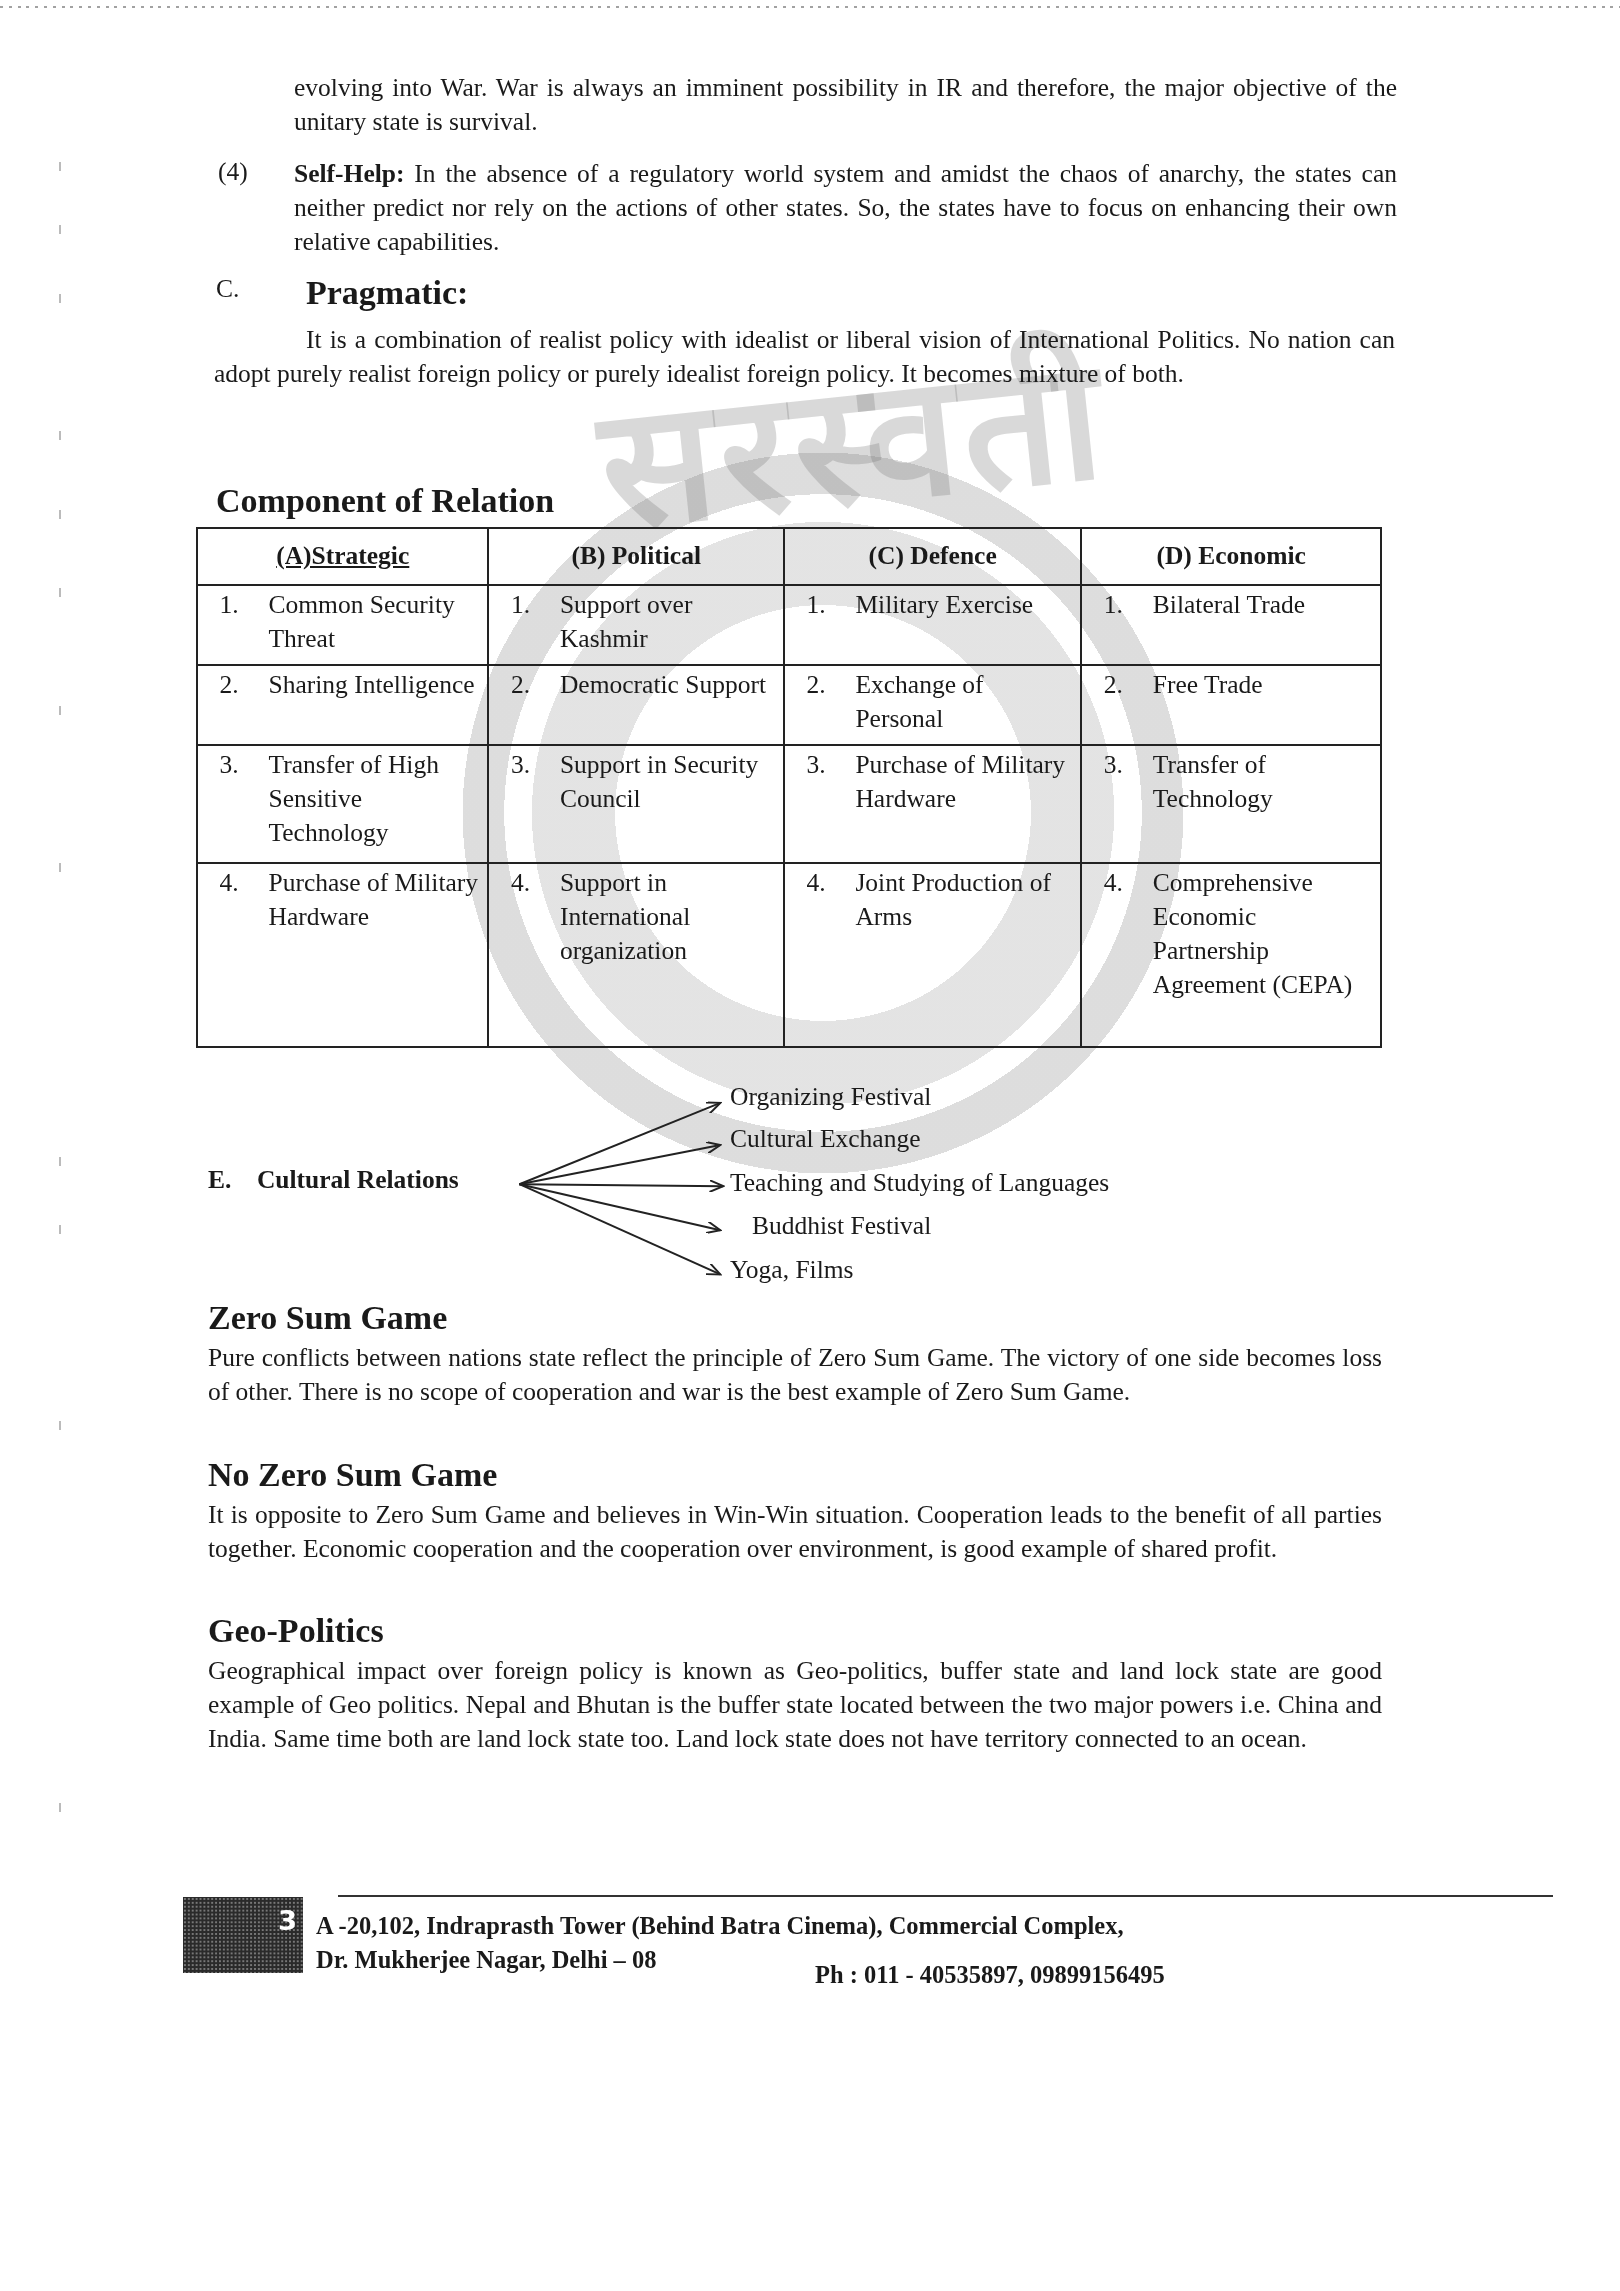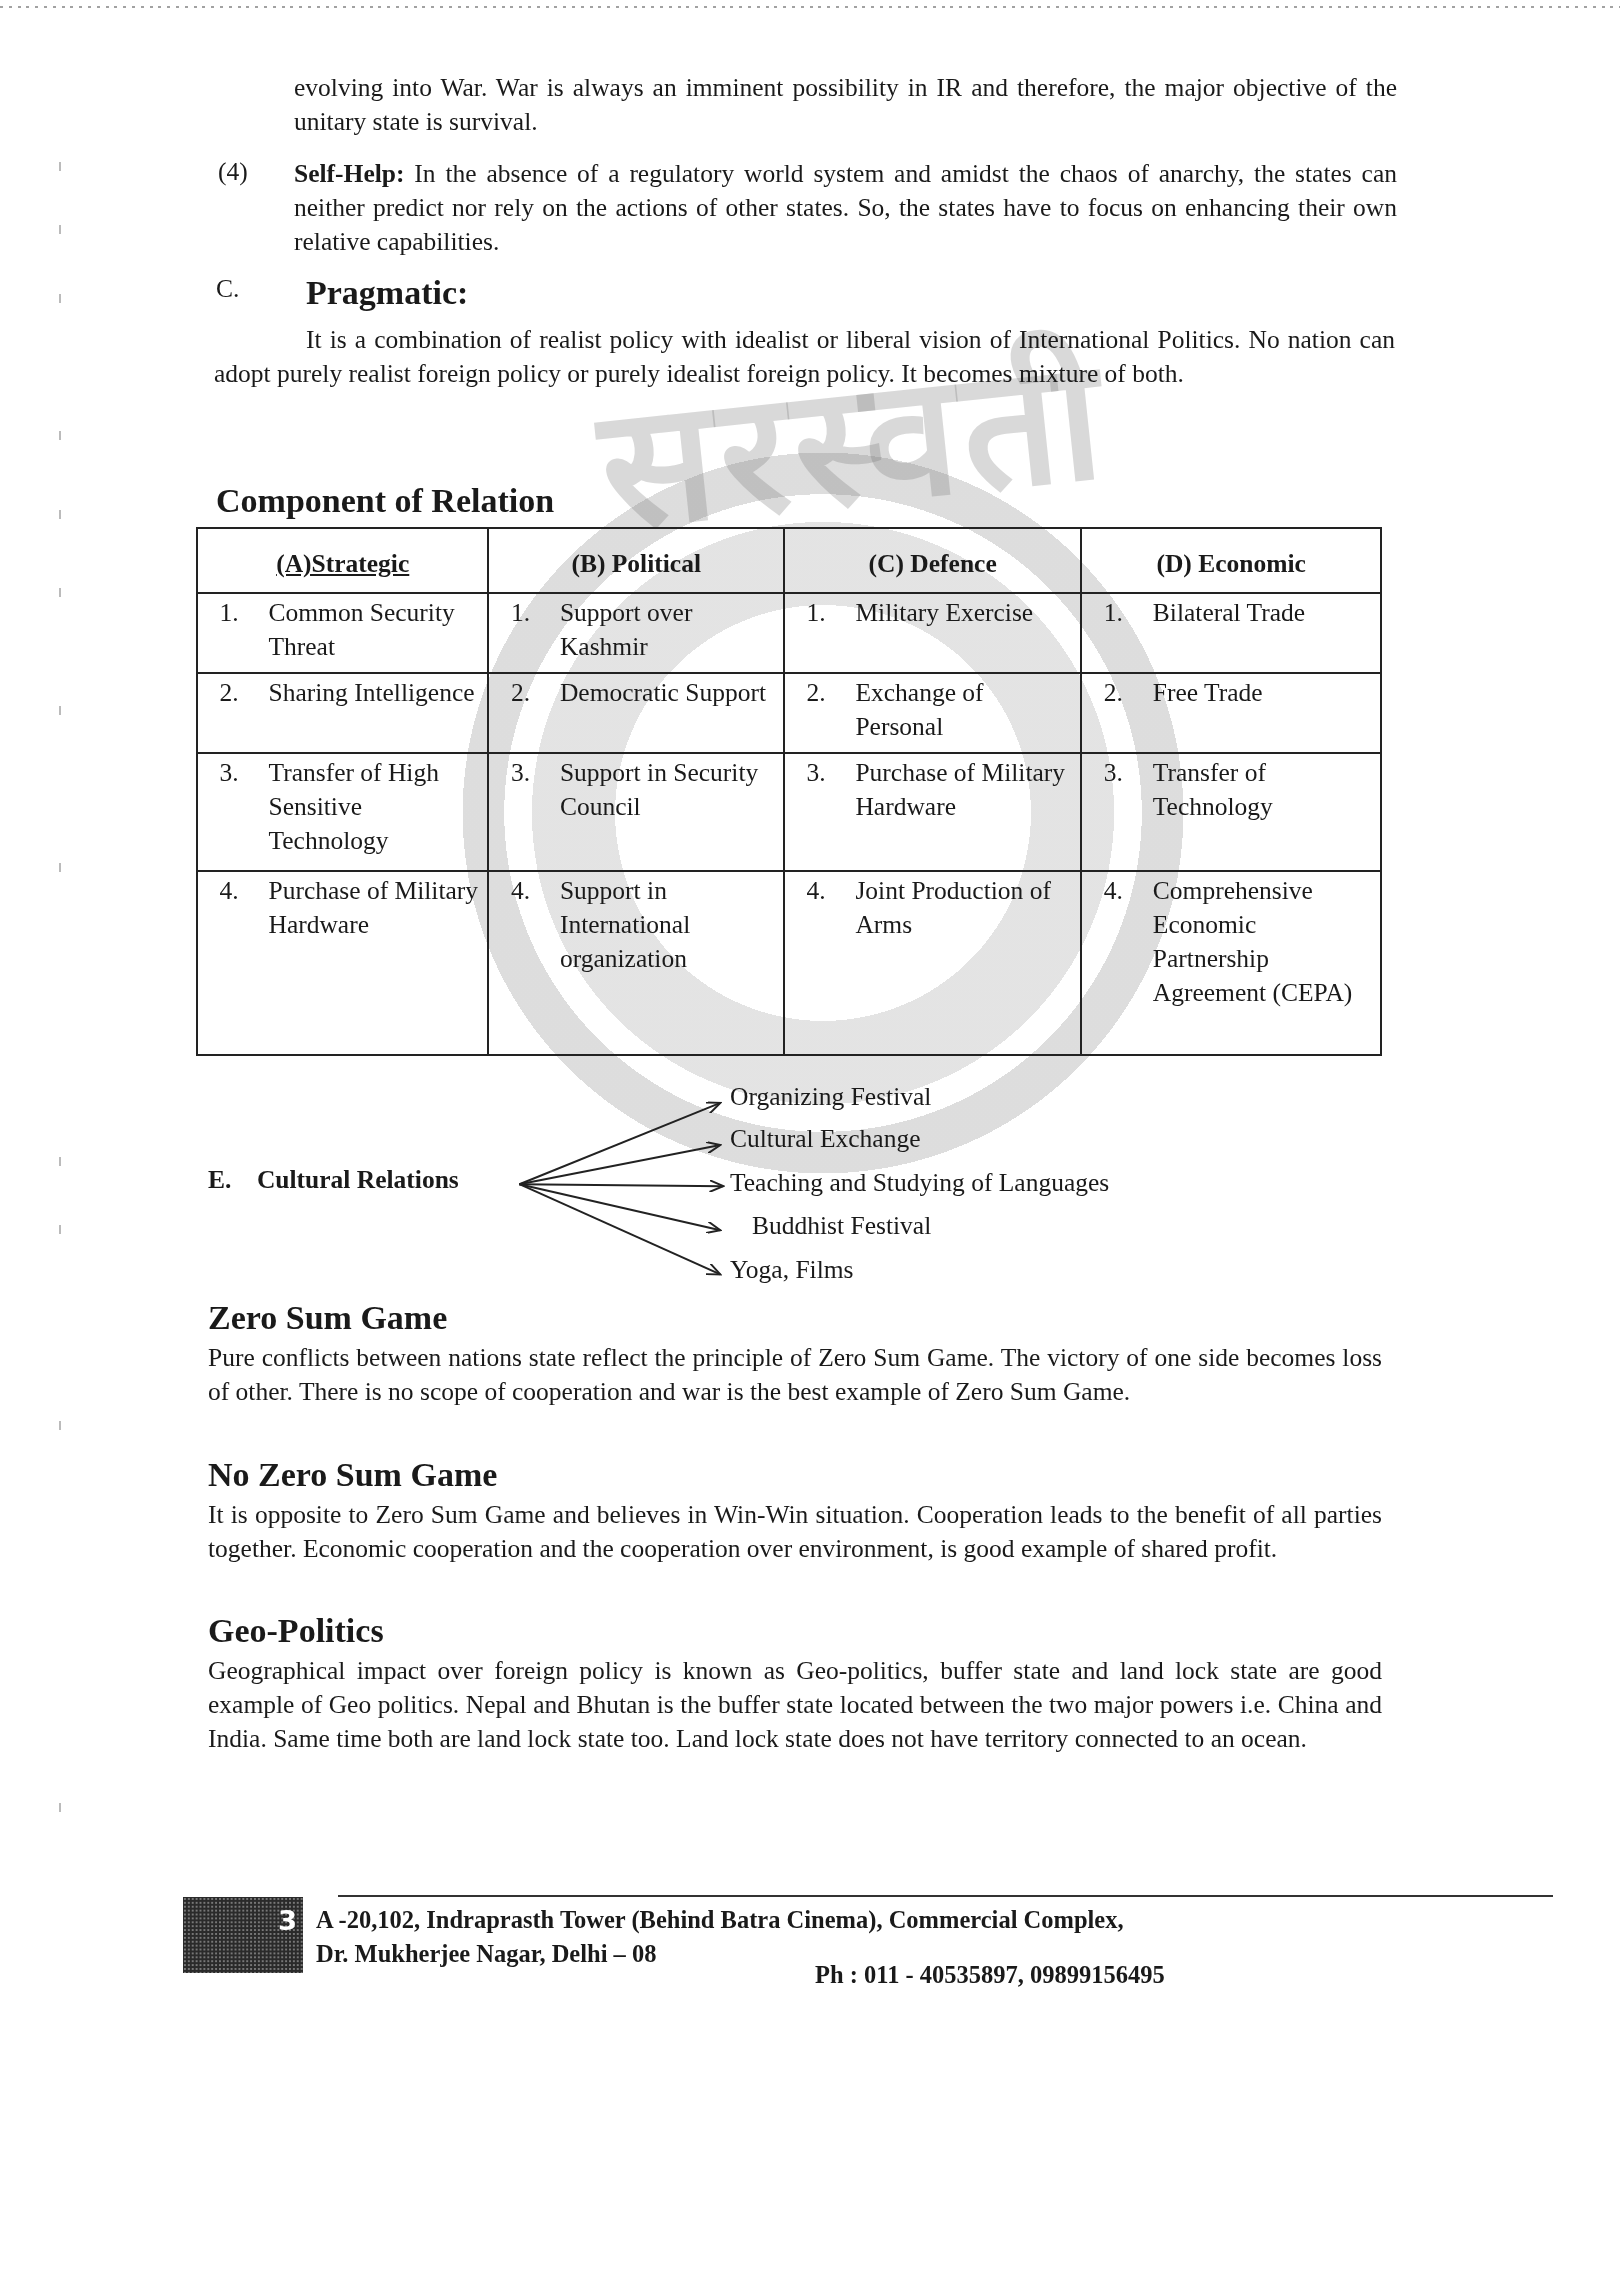--- a/index.html
+++ b/index.html
@@ -37,39 +37,39 @@
     .b { font-weight: bold; }
     .heading { position: absolute; font-size: 34px; font-weight: bold; }
     
     table.rel {
       position: absolute; left: 196px; top: 527px; width: 1186px;
       border-collapse: collapse; font-size: 25.5px; line-height: 34px;
     }
     table.rel th, table.rel td {
       border: 2px solid #222; vertical-align: top; padding: 2px 7.8px 3.9px 7.8px;
     }
-    table.rel th { font-weight: bold; text-align: center; height: 41px; padding-top: 18px; }
+    table.rel th { font-weight: bold; text-align: center; height: 41px; padding-top: 10px; }
     .cell { display: flex; }
     .cell .num { width: 49px; flex: none; padding-left: 13.7px; }
     .cell .txt { flex: 1; }
     
     .cult-label { position: absolute; left: 208px; top: 1165px; font-size: 25.5px; font-weight: bold; }
     .cult-item { position: absolute; left: 730px; font-size: 25.5px; }
     svg.arrows { position: absolute; left: 0; top: 0; }
     
     .footer-line { position: absolute; left: 338px; top: 1895px; width: 1215px; height: 2px; background: #333; }
     .page-box {
       position: absolute; left: 183px; top: 1897px; width: 120px; height: 76px;
       background-color: #2a2a2a;
       background-image: radial-gradient(#777 1px, transparent 1px);
       background-size: 3.9px 3.9px;
       color: #fff; font-family: "DejaVu Sans", sans-serif; font-weight: bold; font-size: 27.4px;
       text-align: right; box-sizing: border-box; padding: 7.8px 5.9px 0 0;
     }
-    .footer-text { position: absolute; left: 316px; font-size: 24.5px; font-weight: bold; line-height: 33px; }
+    .footer-text { position: absolute; left: 316px; font-size: 24.5px; font-weight: bold; line-height: 33px; margin-top: 6px; }
     .footer-phone { position: absolute; left: 815px; font-size: 24.5px; font-weight: bold; }
   </style>
 </head>
 <body>
 
 <div class="top-dots"></div>
 <div class="margin-marks">
   <span style="top:162px"></span>
     <span style="top:225px"></span>
     <span style="top:294px"></span>

